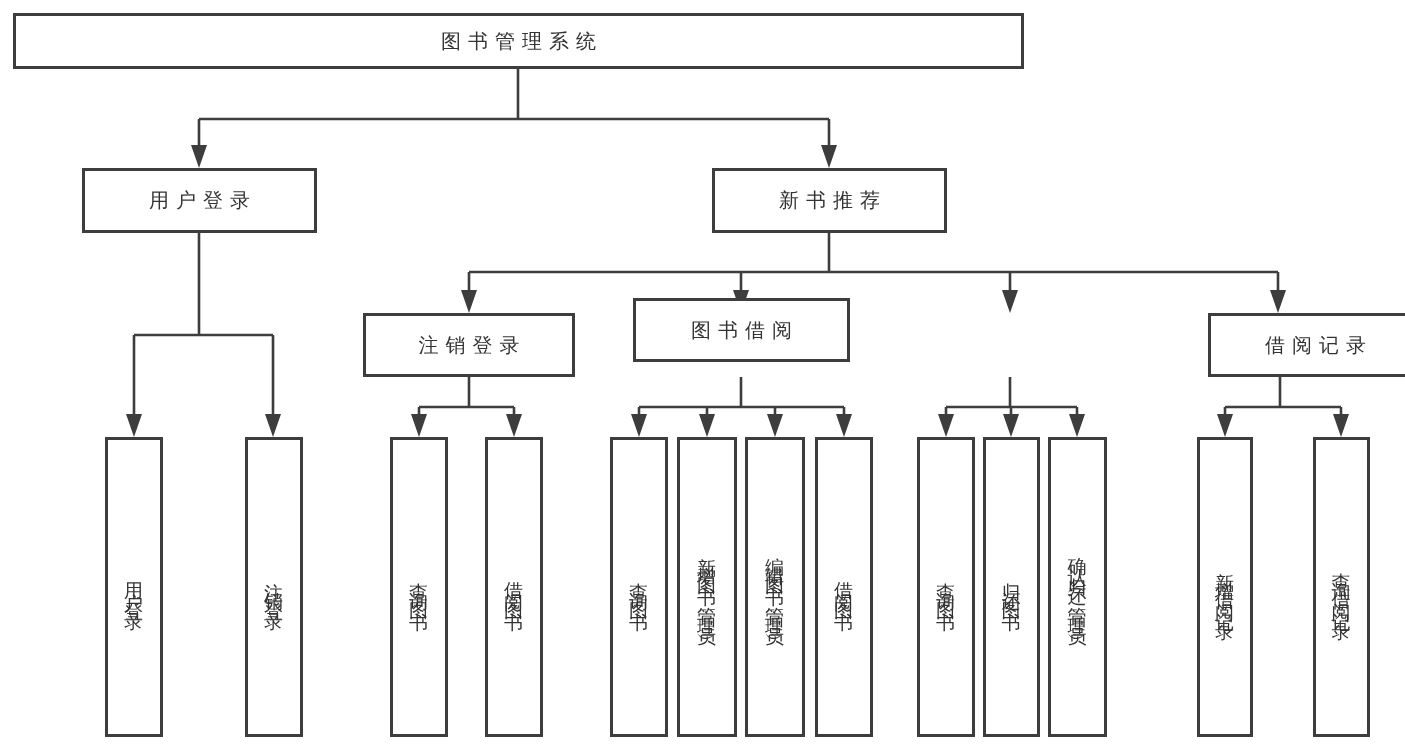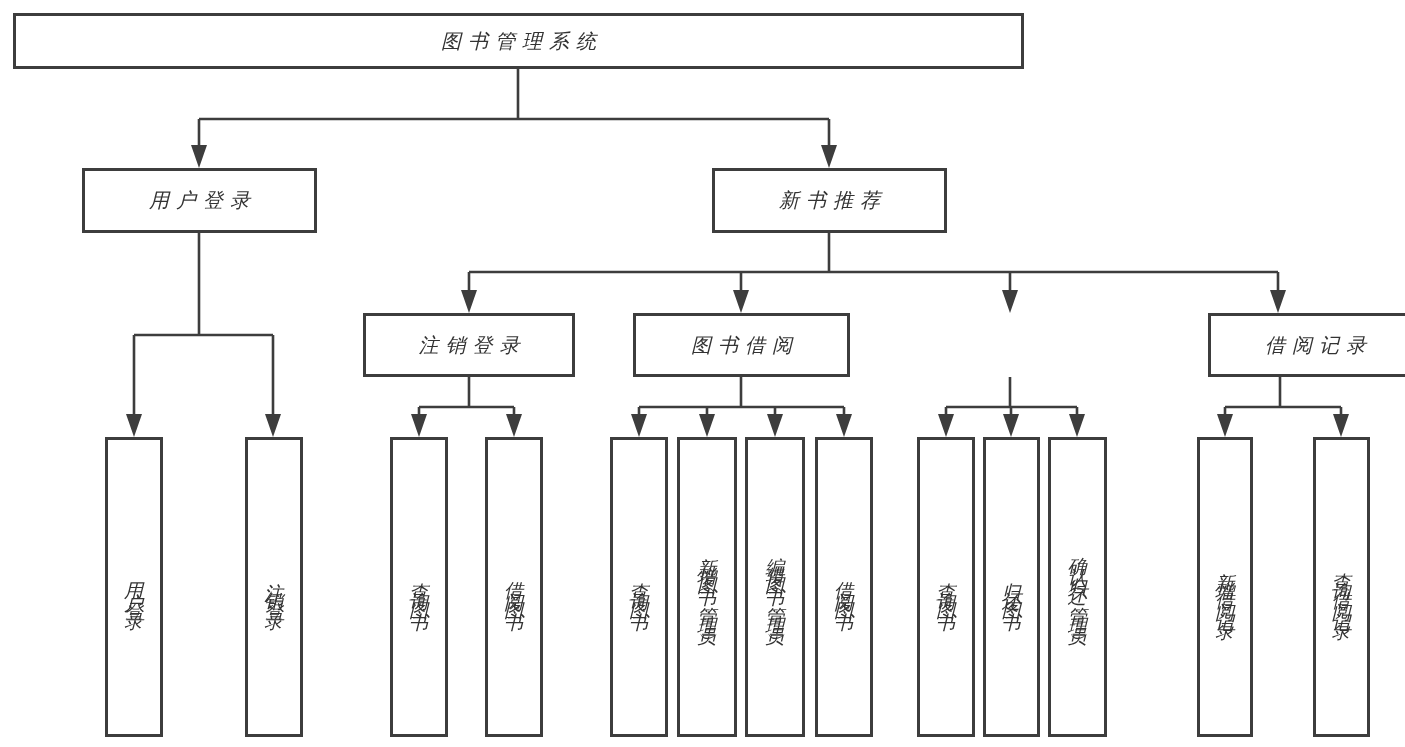--- a/index.html
+++ b/index.html
@@ -1,18 +1,18 @@
 <!DOCTYPE html>
 <html><head>
 <meta charset="utf-8">
 <style>
   html,body{margin:0;padding:0;background:#ffffff;}
   .canvas{
     position:relative;width:1405px;height:747px;background:#ffffff;overflow:hidden;
-    font-family:"Liberation Sans",sans-serif;color:#333333;font-style:italic;
+    font-family:"Liberation Sans",sans-serif;color:#333333;
   }
   .connectors{position:absolute;left:0;top:0;z-index:1;}
   .node{
     position:absolute;box-sizing:border-box;background:#ffffff;
     border:3px solid #3d3d3d;display:flex;align-items:center;justify-content:center;
     z-index:2;
   }
   .h-label{font-size:20px;letter-spacing:7px;text-indent:7px;white-space:nowrap;}
   .v-label{
     writing-mode:vertical-rl;text-orientation:mixed;
@@ -20,21 +20,21 @@
   }
   .watermark{
     position:absolute;right:8px;bottom:6px;z-index:3;
     font-size:21px;color:rgba(158,158,158,0.75);letter-spacing:1px;white-space:nowrap;
   }
   
   .n-root{left:13px;top:13px;width:1011px;height:56px;}
   .n-login{left:82px;top:168px;width:235px;height:65px;}
   .n-bookmgmt{left:712px;top:168px;width:235px;height:65px;}
   .n-newbooks{left:363px;top:313px;width:212px;height:64px;}
-  .n-borrowing{left:633px;top:313px;width:217px;height:64px;}
+  .n-borrowing{left:633px;top:298px;width:217px;height:64px;}
   .n-current{left:903px;top:313px;width:214px;height:64px;}
   .n-records{left:1172px;top:313px;width:215px;height:64px;margin-left:36px;}
   .leaf{top:437px;height:300px;}
   .l1{left:105px;width:58px;}  .l2{left:245px;width:58px;}
   .l3{left:390px;width:58px;}  .l4{left:485px;width:58px;}
   .l5{left:610px;width:58px;}  .l6{left:677px;width:60px;}
   .l7{left:745px;width:60px;}  .l8{left:815px;width:58px;}
   .l9{left:917px;width:58px;}  .l10{left:983px;width:57px;}
   .l11{left:1048px;width:59px;}
   .l12{left:1197px;width:56px;} .l13{left:1313px;width:57px;}

